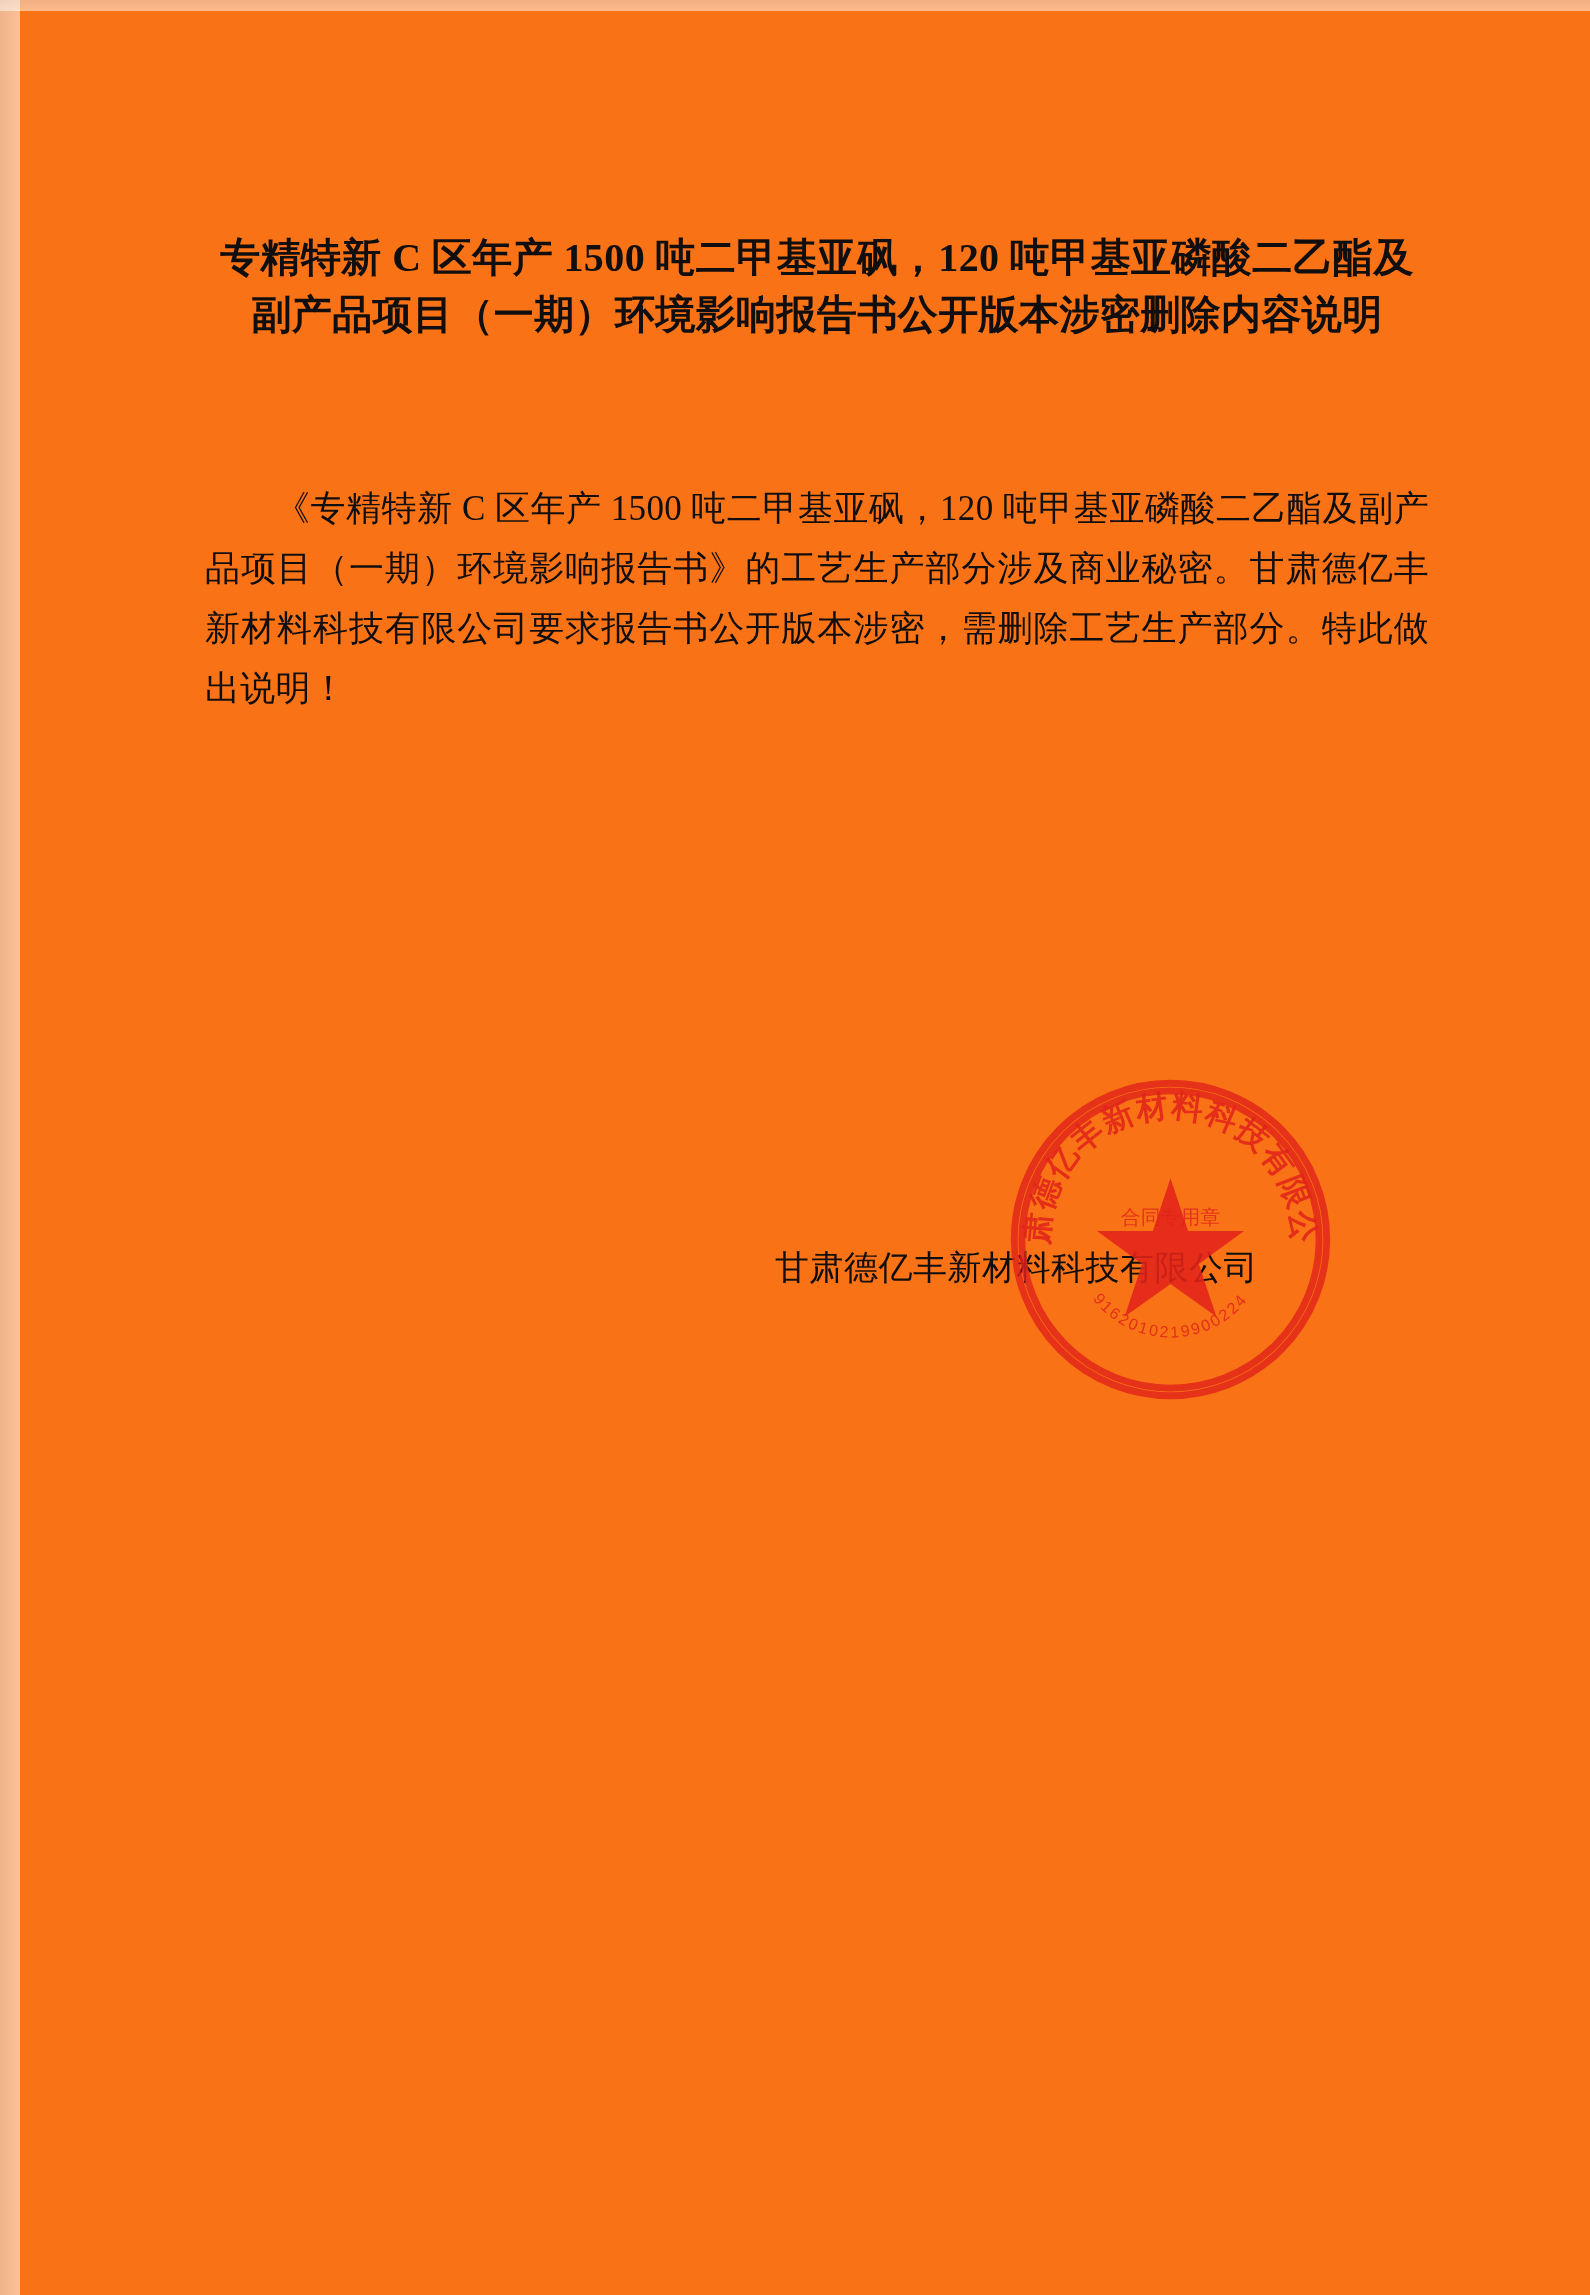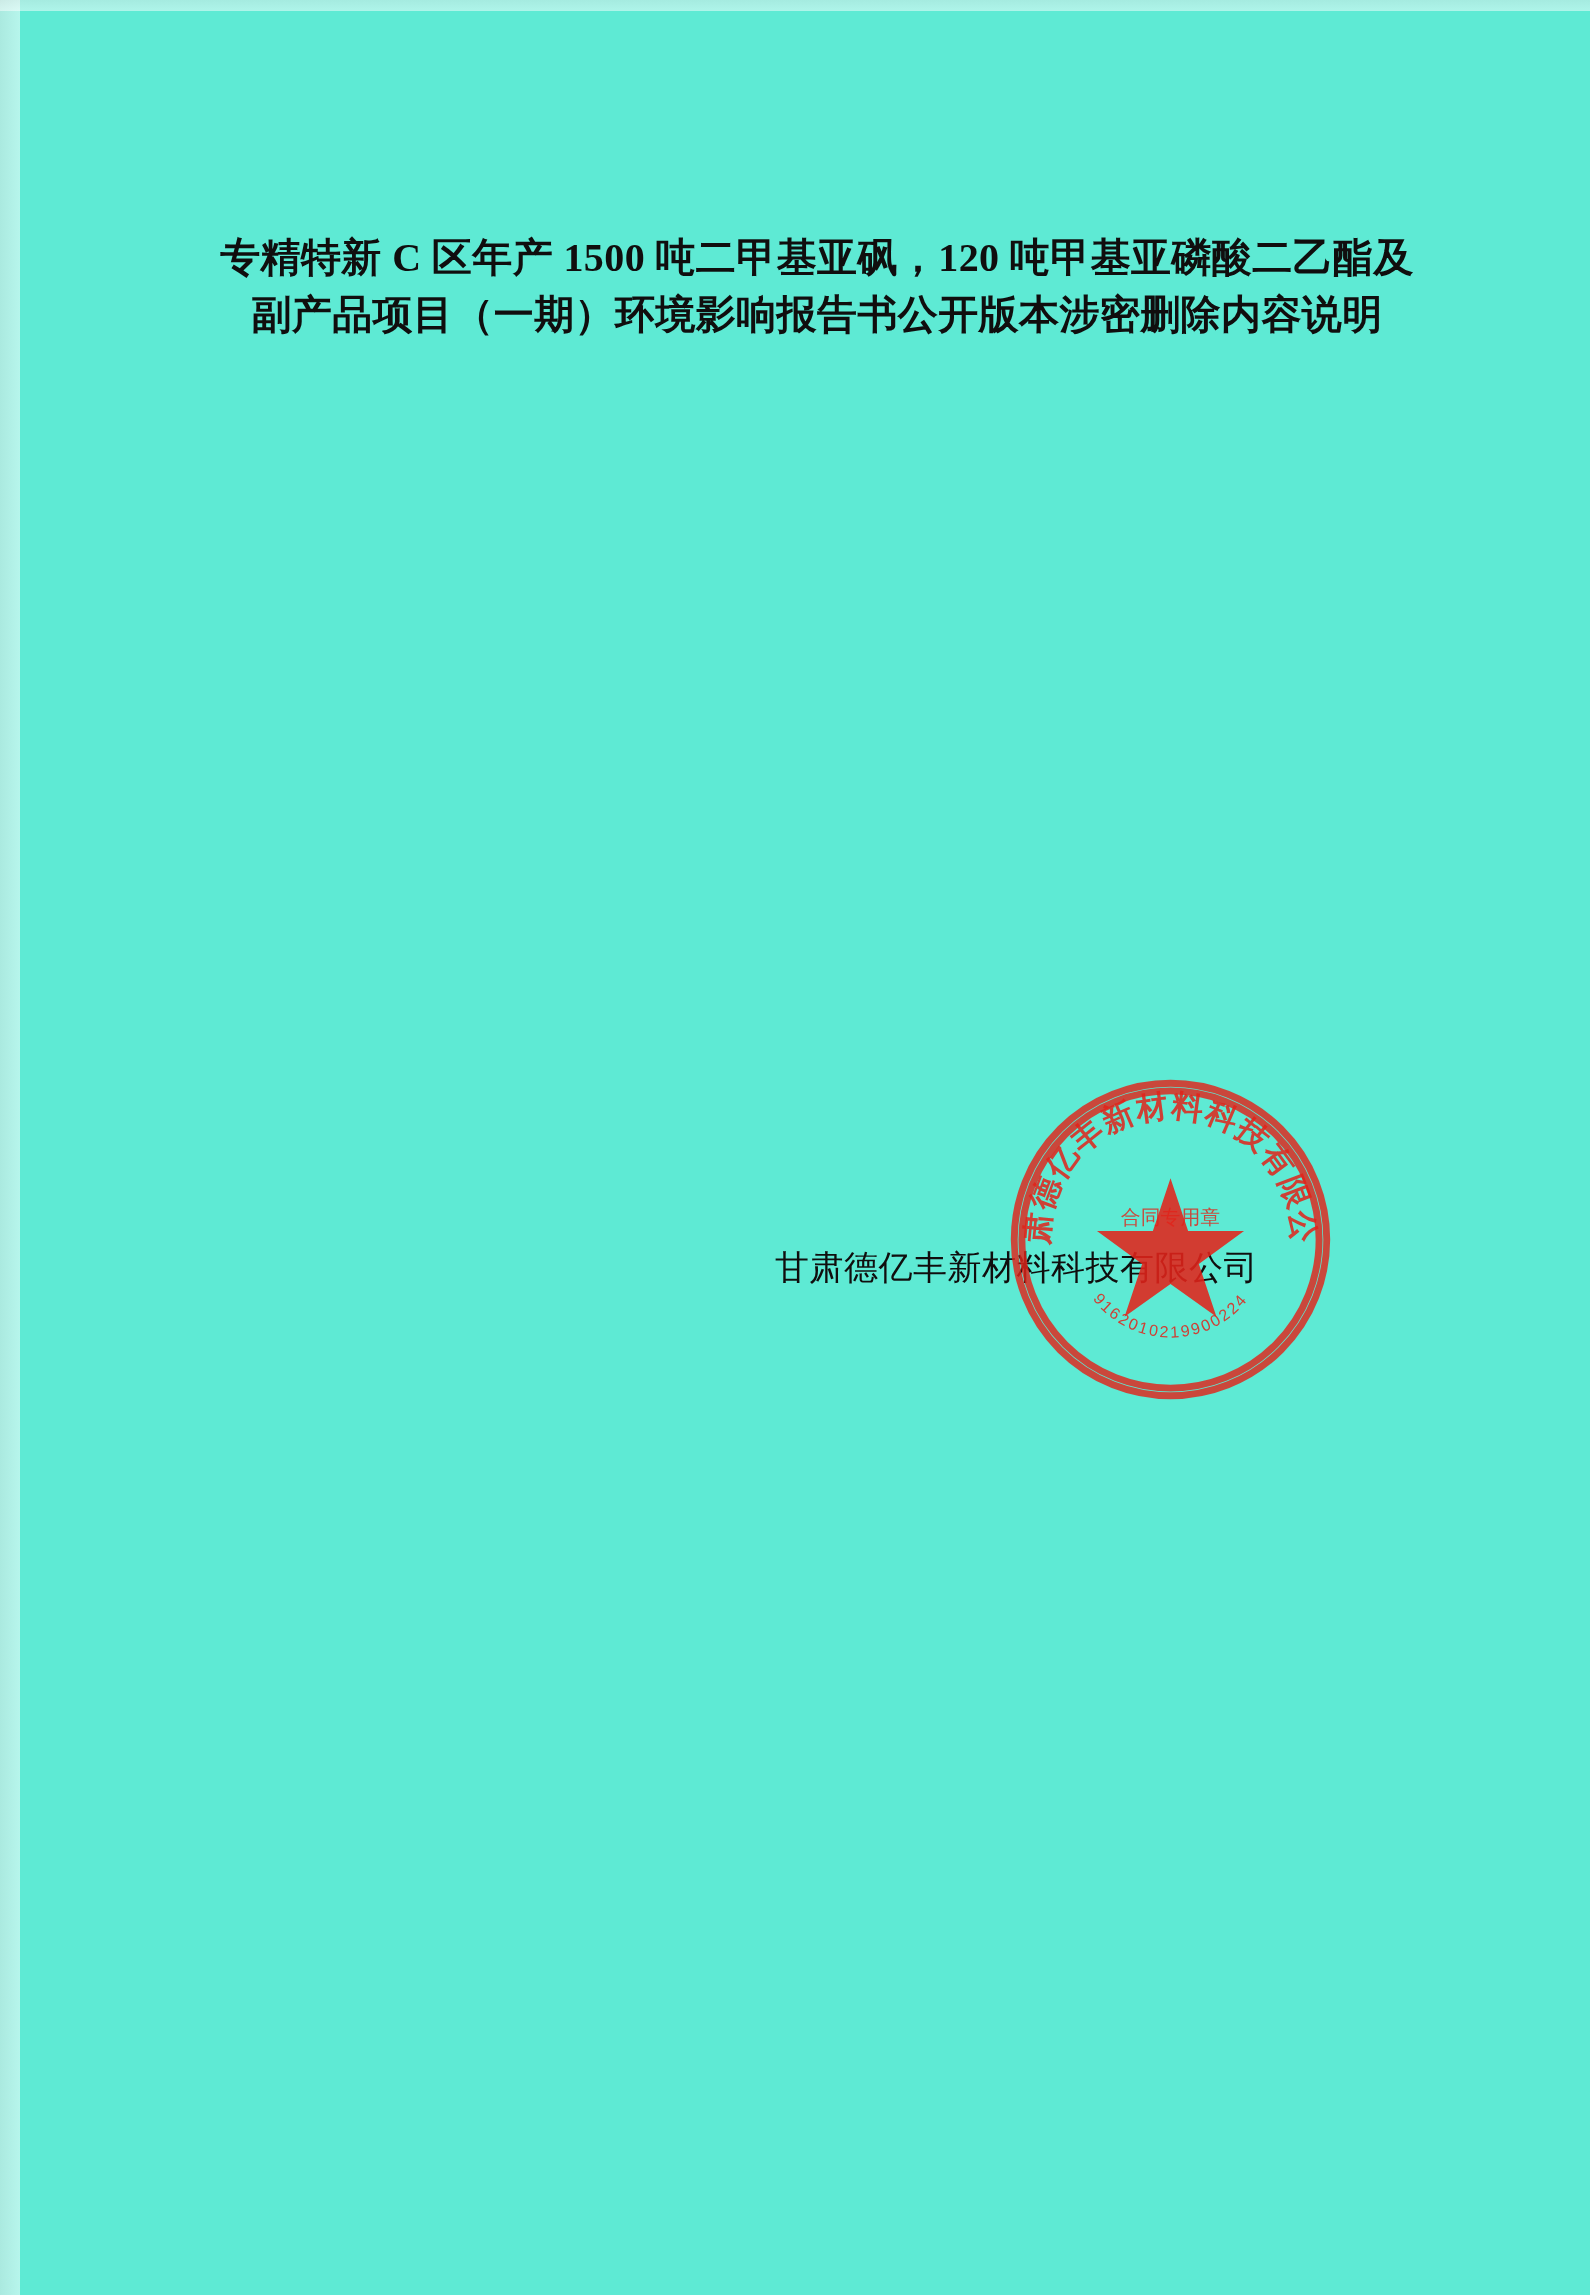--- a/index.html
+++ b/index.html
@@ -12,21 +12,21 @@
     height: 2295px;
     position: relative;
     font-family: "Liberation Serif", "DejaVu Serif", serif;
     color: #100e0e;
     overflow: hidden;
   }
 
   .page {
     position: absolute;
     inset: 0;
-    background: #5eead4;
+    background: #f97316;
   }
 
   
   .scan-edge-left {
     position: absolute;
     left: 0; top: 0; bottom: 0;
     width: 20px;
     background: linear-gradient(to right, #e9e9e9, #ffffff);
     opacity: .55;
   }
@@ -126,20 +126,21 @@
 </head>
 <body>
 
 <div class="page">
   <div class="scan-edge-left"></div>
   <div class="scan-edge-top"></div>
 
   <div class="content">
     <h1 class="doc-title">专精特新 C 区年产 1500 吨二甲基亚砜，120 吨甲基亚磷酸二乙酯及副产品项目（一期）环境影响报告书公开版本涉密删除内容说明</h1>
 
+    <p class="doc-body">《专精特新 C 区年产 1500 吨二甲基亚砜，120 吨甲基亚磷酸二乙酯及副产品项目（一期）环境影响报告书》的工艺生产部分涉及商业秘密。甘肃德亿丰新材料科技有限公司要求报告书公开版本涉密，需删除工艺生产部分。特此做出说明！</p>
   </div>
 
   <div class="signature-block">
     <span class="sig-line">甘肃德亿丰新材料科技有限公司</span>
   </div>
 
   <div class="seal">
     <svg viewBox="0 0 440 440" xmlns="http://www.w3.org/2000/svg">
       <defs>
         <path id="sealArc" d="M 60,220 A 160,160 0 1 1 380,220"></path>

